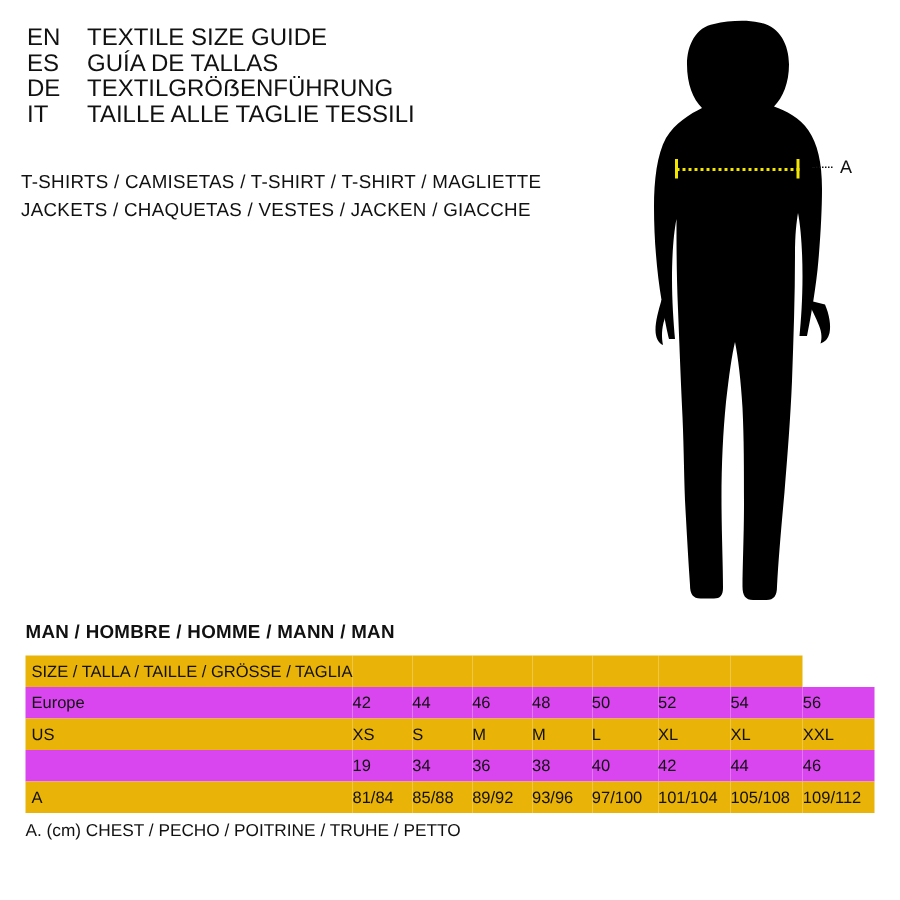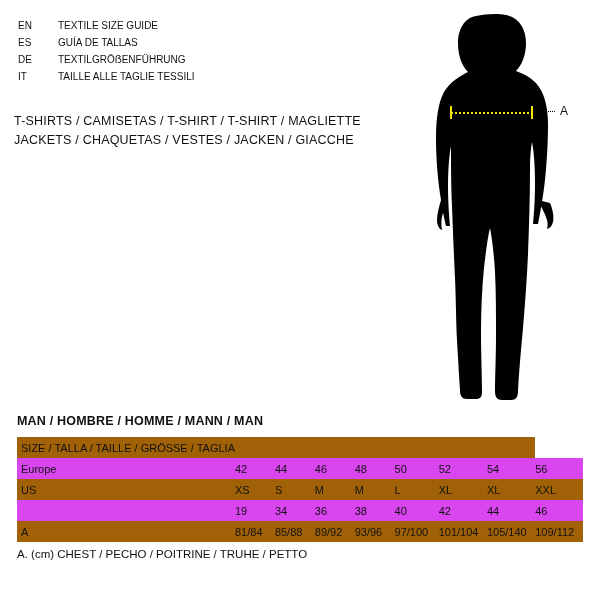--- a/index.html
+++ b/index.html
@@ -20,21 +20,21 @@
     height: 600px;
     box-sizing: border-box;
   }
 
   
   .lang-table {
     position: absolute;
     left: 18px;
     top: 18px;
     border-collapse: collapse;
-    font-size: 10px;
+    font-size: 16px;
     line-height: 15.5px;
   }
   .lang-table td {
     padding: 0 0 1.5px 0;
     vertical-align: top;
     white-space: nowrap;
   }
   .lang-code {
     width: 40px;
     color: #111;
@@ -126,21 +126,21 @@
     border-collapse: collapse;
     font-size: 11px;
     color: #111;
   }
   .size-table td {
     padding: 2px 0 2px 0;
     height: 17px;
     vertical-align: middle;
     white-space: nowrap;
   }
-  .size-table tr.row-dark td { background: #a16207; }
+  .size-table tr.row-dark td { background: #eab308; }
   .size-table tr.row-light td { background: #d946ef; }
   .size-table td.c0 { width: 92px; padding-left: 4px; }
   .size-table td.cN { width: 67px; text-align: left; }
   .hdr-row td { font-weight: normal; }
 
   
   .footnote {
     position: absolute;
     left: 17px;
     top: 548px;
@@ -298,21 +298,21 @@
       <td class="cN">46</td>
     </tr>
     <tr class="row-dark">
       <td class="c0">A</td>
       <td class="cN">81/84</td>
       <td class="cN">85/88</td>
       <td class="cN">89/92</td>
       <td class="cN">93/96</td>
       <td class="cN">97/100</td>
       <td class="cN">101/104</td>
-      <td class="cN">105/140</td>
+      <td class="cN">105/108</td>
       <td class="cN">109/112</td>
     </tr>
   </tbody>
     </table>
 
   <div class="footnote">A. (cm) CHEST / PECHO / POITRINE / TRUHE / PETTO</div>
 
 </div>
 
 </body></html>

